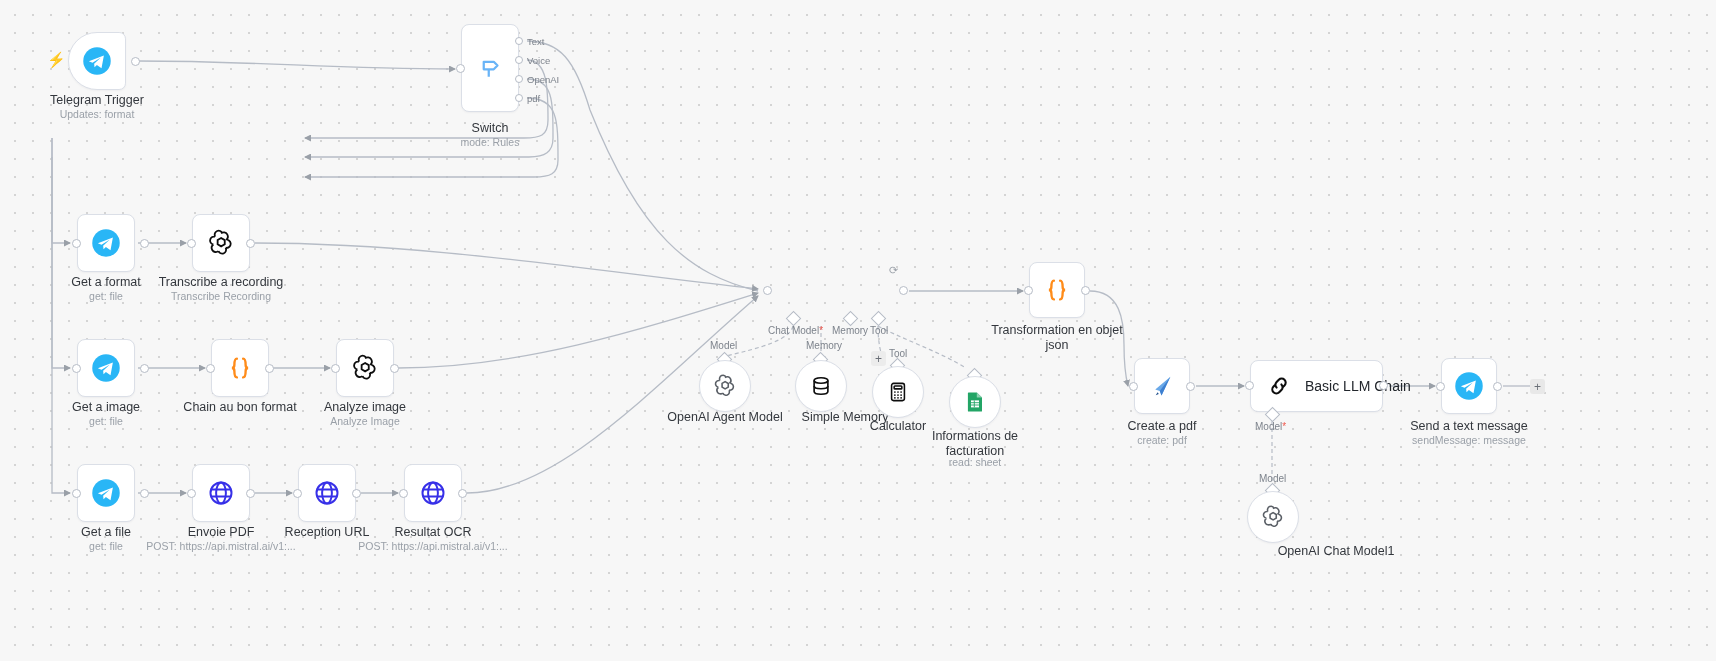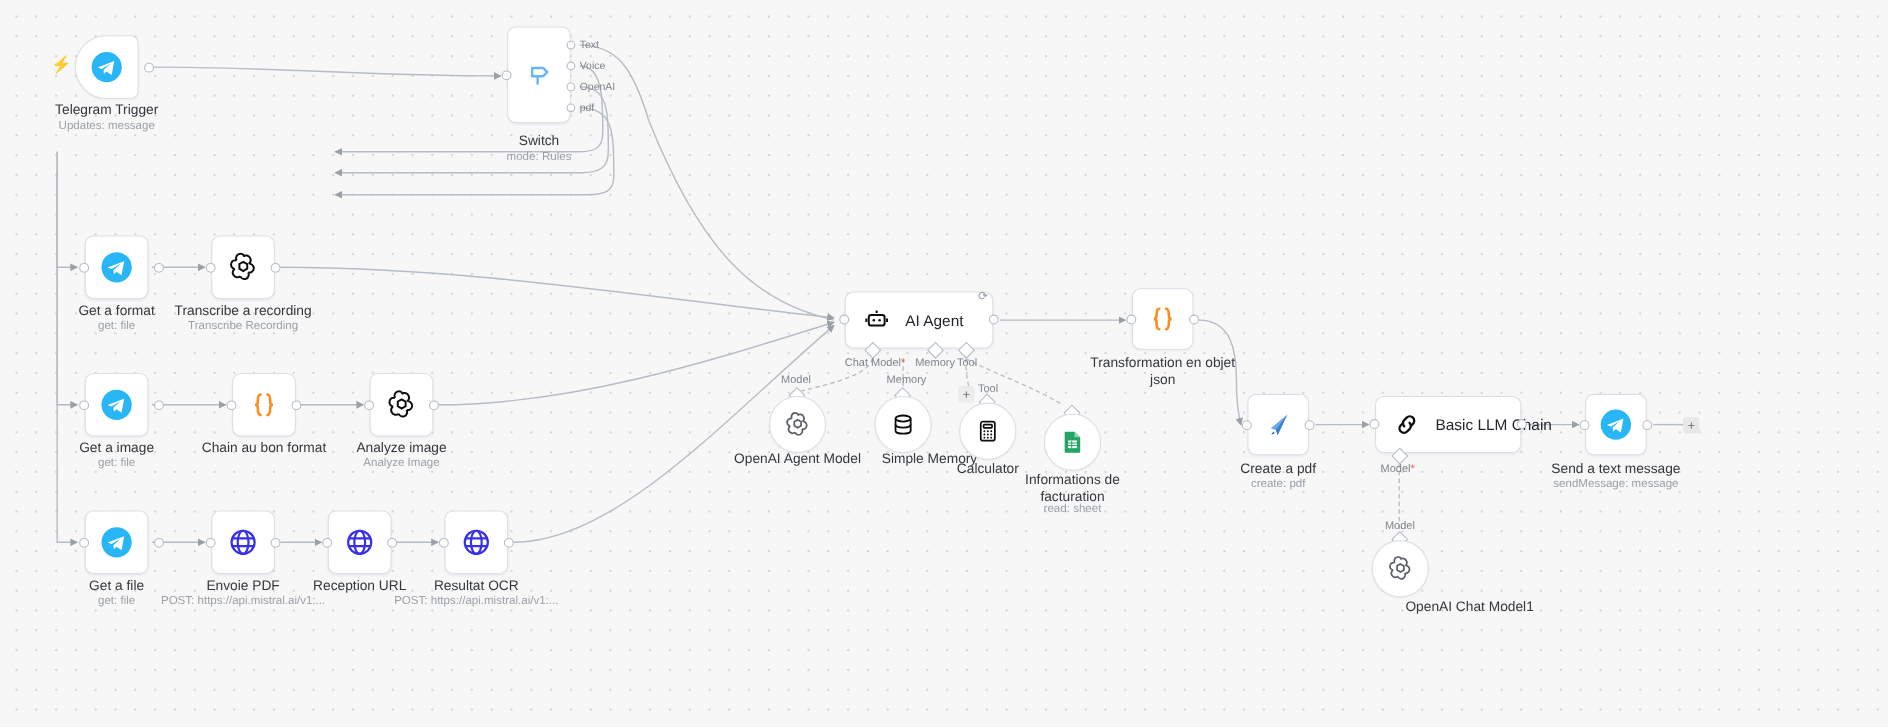--- a/index.html
+++ b/index.html
@@ -165,21 +165,21 @@
   <div class="node trigger" style="left:68px;top:32px;width:58px;height:58px;">
     <span class="icon">
       <svg width="30" height="30" viewBox="0 0 24 24">
         <circle cx="12" cy="12" r="11" fill="#29b6f6"></circle>
         <path d="M5.5 12.2l12-4.6-1.9 10.2-3.7-2.6-1.9 1.8-.3-2.9 5.4-4.9-6.7 4.1z" fill="#fff"></path>
       </svg>
     </span>
   </div>
   <div class="port" style="left:131px;top:57px;"></div>
   <div class="nlabel" style="left:22px;top:93px;width:150px;">Telegram Trigger</div>
-  <div class="nsub" style="left:22px;top:108px;width:150px;">Updates: message</div>
+  <div class="nsub" style="left:22px;top:108px;width:150px;">Updates: format</div>
 
   <div class="node" style="left:461px;top:24px;width:58px;height:88px;">
     <span class="icon">
       <svg width="30" height="30" viewBox="0 0 24 24" fill="none" stroke="#69b4f7" stroke-width="1.8" stroke-linejoin="round">
         <path d="M7 7h8l3 3-3 3H7z"></path>
         <path d="M11 13v6"></path>
       </svg>
     </span>
   </div>
   <div class="port" style="left:456px;top:64px;"></div>
@@ -305,32 +305,20 @@
         <ellipse cx="12" cy="12" rx="4.2" ry="9"></ellipse>
         <path d="M3.2 9h17.6M3.2 15h17.6"></path>
       </svg>
     </span>
   </div>
   <div class="port" style="left:399px;top:489px;"></div>
   <div class="port" style="left:458px;top:489px;"></div>
   <div class="nlabel" style="left:358px;top:525px;width:150px;">Resultat OCR</div>
   <div class="nsub" style="left:358px;top:540px;width:150px;">POST: https://api.mistral.ai/v1:...</div>
 
-  <div class="node wide" style="left:768px;top:265px;width:135px;height:52px;">
-    <span class="icon">
-      <svg width="24" height="24" viewBox="0 0 24 24" fill="none" stroke="#0d0d0d" stroke-width="1.8" stroke-linejoin="round">
-        <path d="M12 3.2v2.4"></path>
-        <rect x="4.8" y="7.4" width="14.4" height="9.6" rx="2.2"></rect>
-        <circle cx="9.4" cy="12.2" r="1.15" fill="#0d0d0d" stroke="none"></circle>
-        <circle cx="14.6" cy="12.2" r="1.15" fill="#0d0d0d" stroke="none"></circle>
-        <path d="M2.6 10.6v3.2M21.4 10.6v3.2"></path>
-      </svg>
-    </span>
-    <span class="nm-inline">AI Agent</span>
-  </div>
   <div class="port" style="left:763px;top:286px;"></div>
   <div class="port" style="left:899px;top:286px;"></div>
   <div class="refresh" style="left:889px;top:265px;">⟳</div>
 
   <div class="diamond" style="left:788px;top:313px;"></div>
   <div class="diamond" style="left:845px;top:313px;"></div>
   <div class="diamond" style="left:873px;top:313px;"></div>
   <div class="subport-label" style="left:768px;top:325px;">
     <span>Chat Model</span><span class="req">*</span>
   </div>

